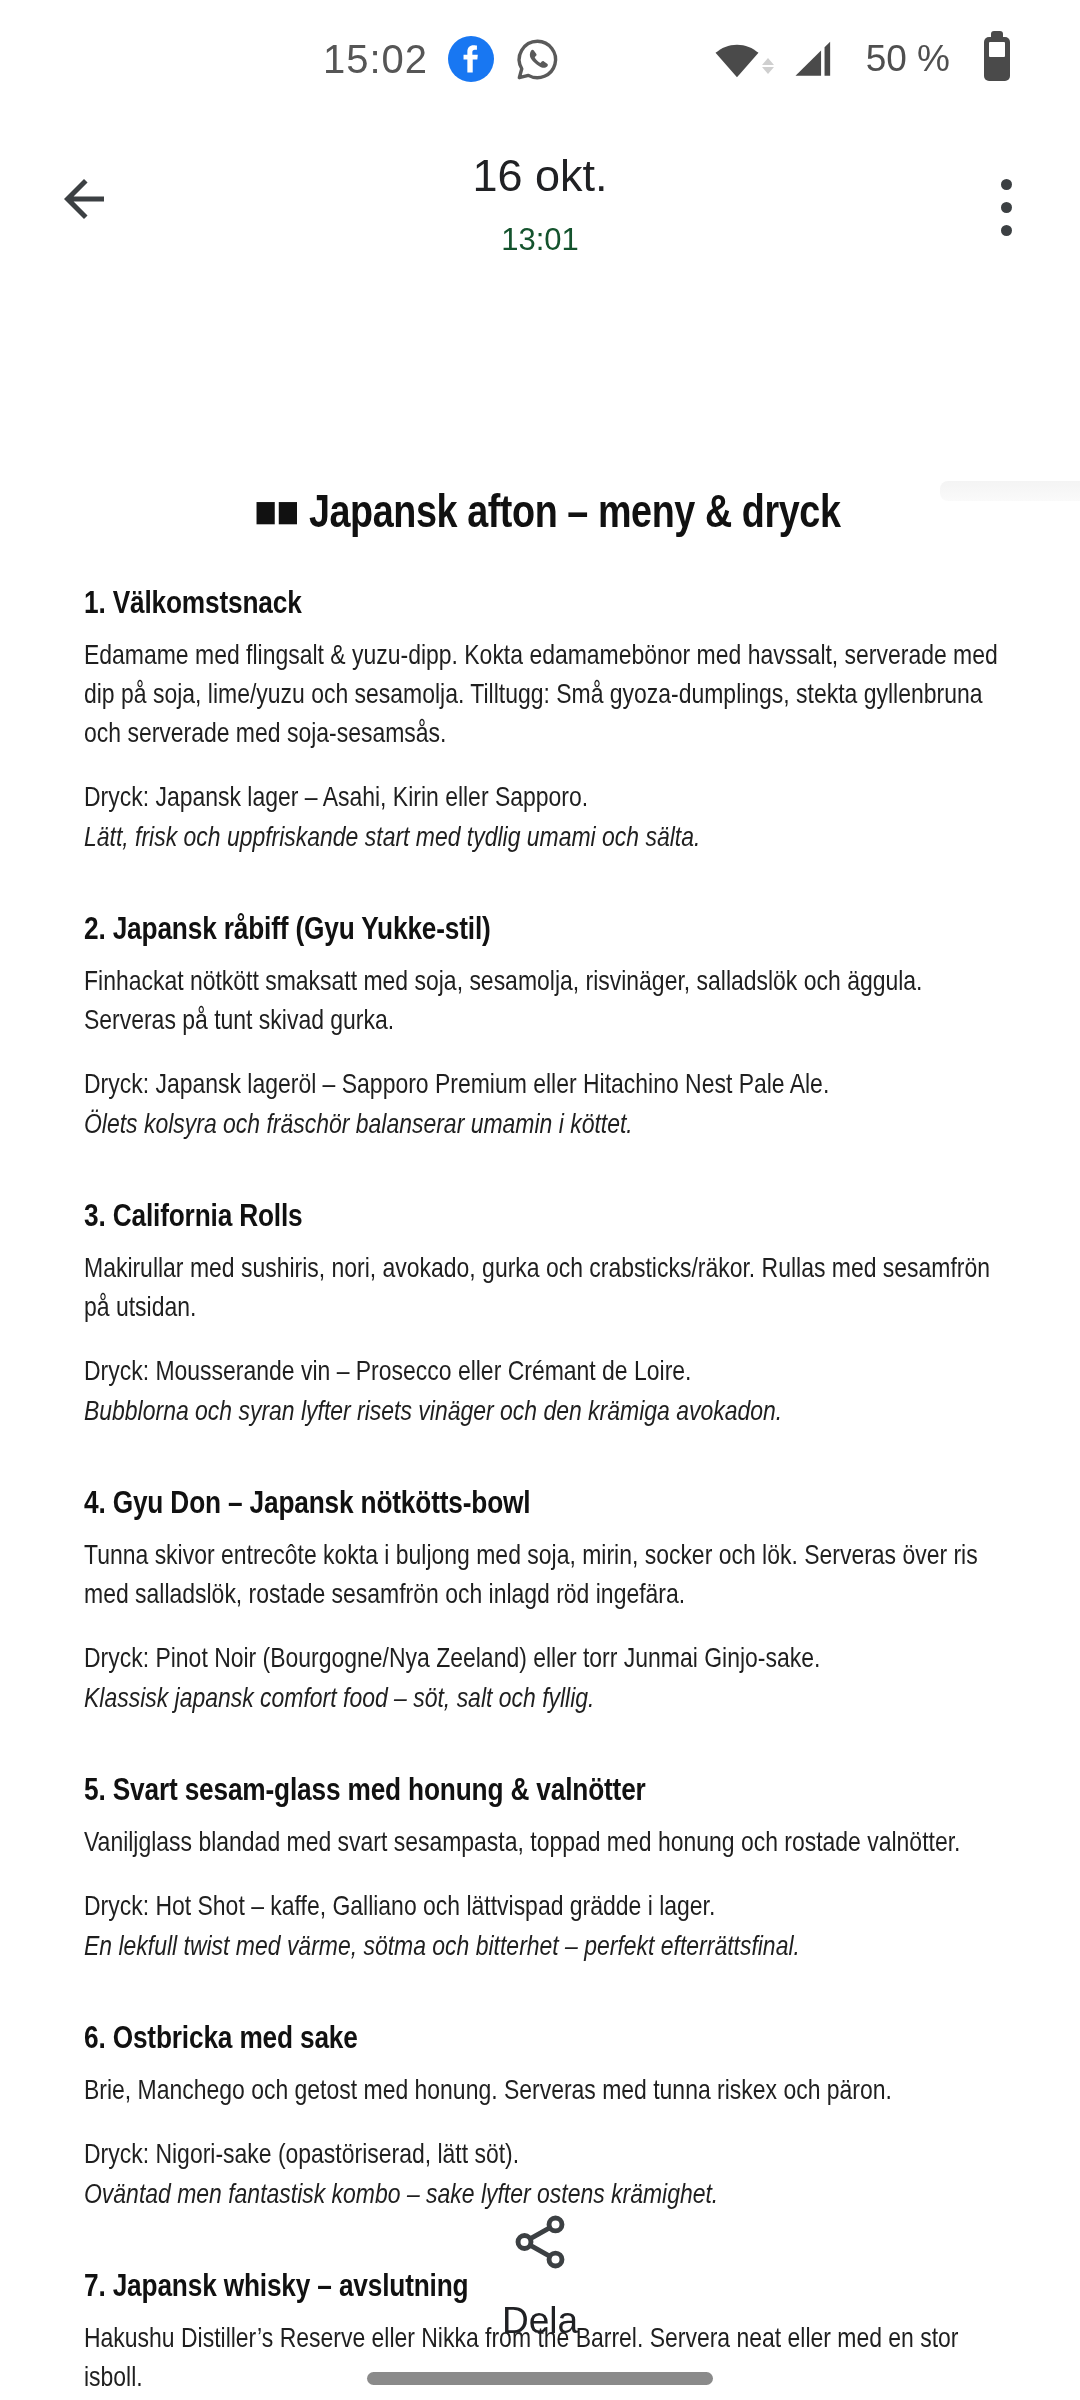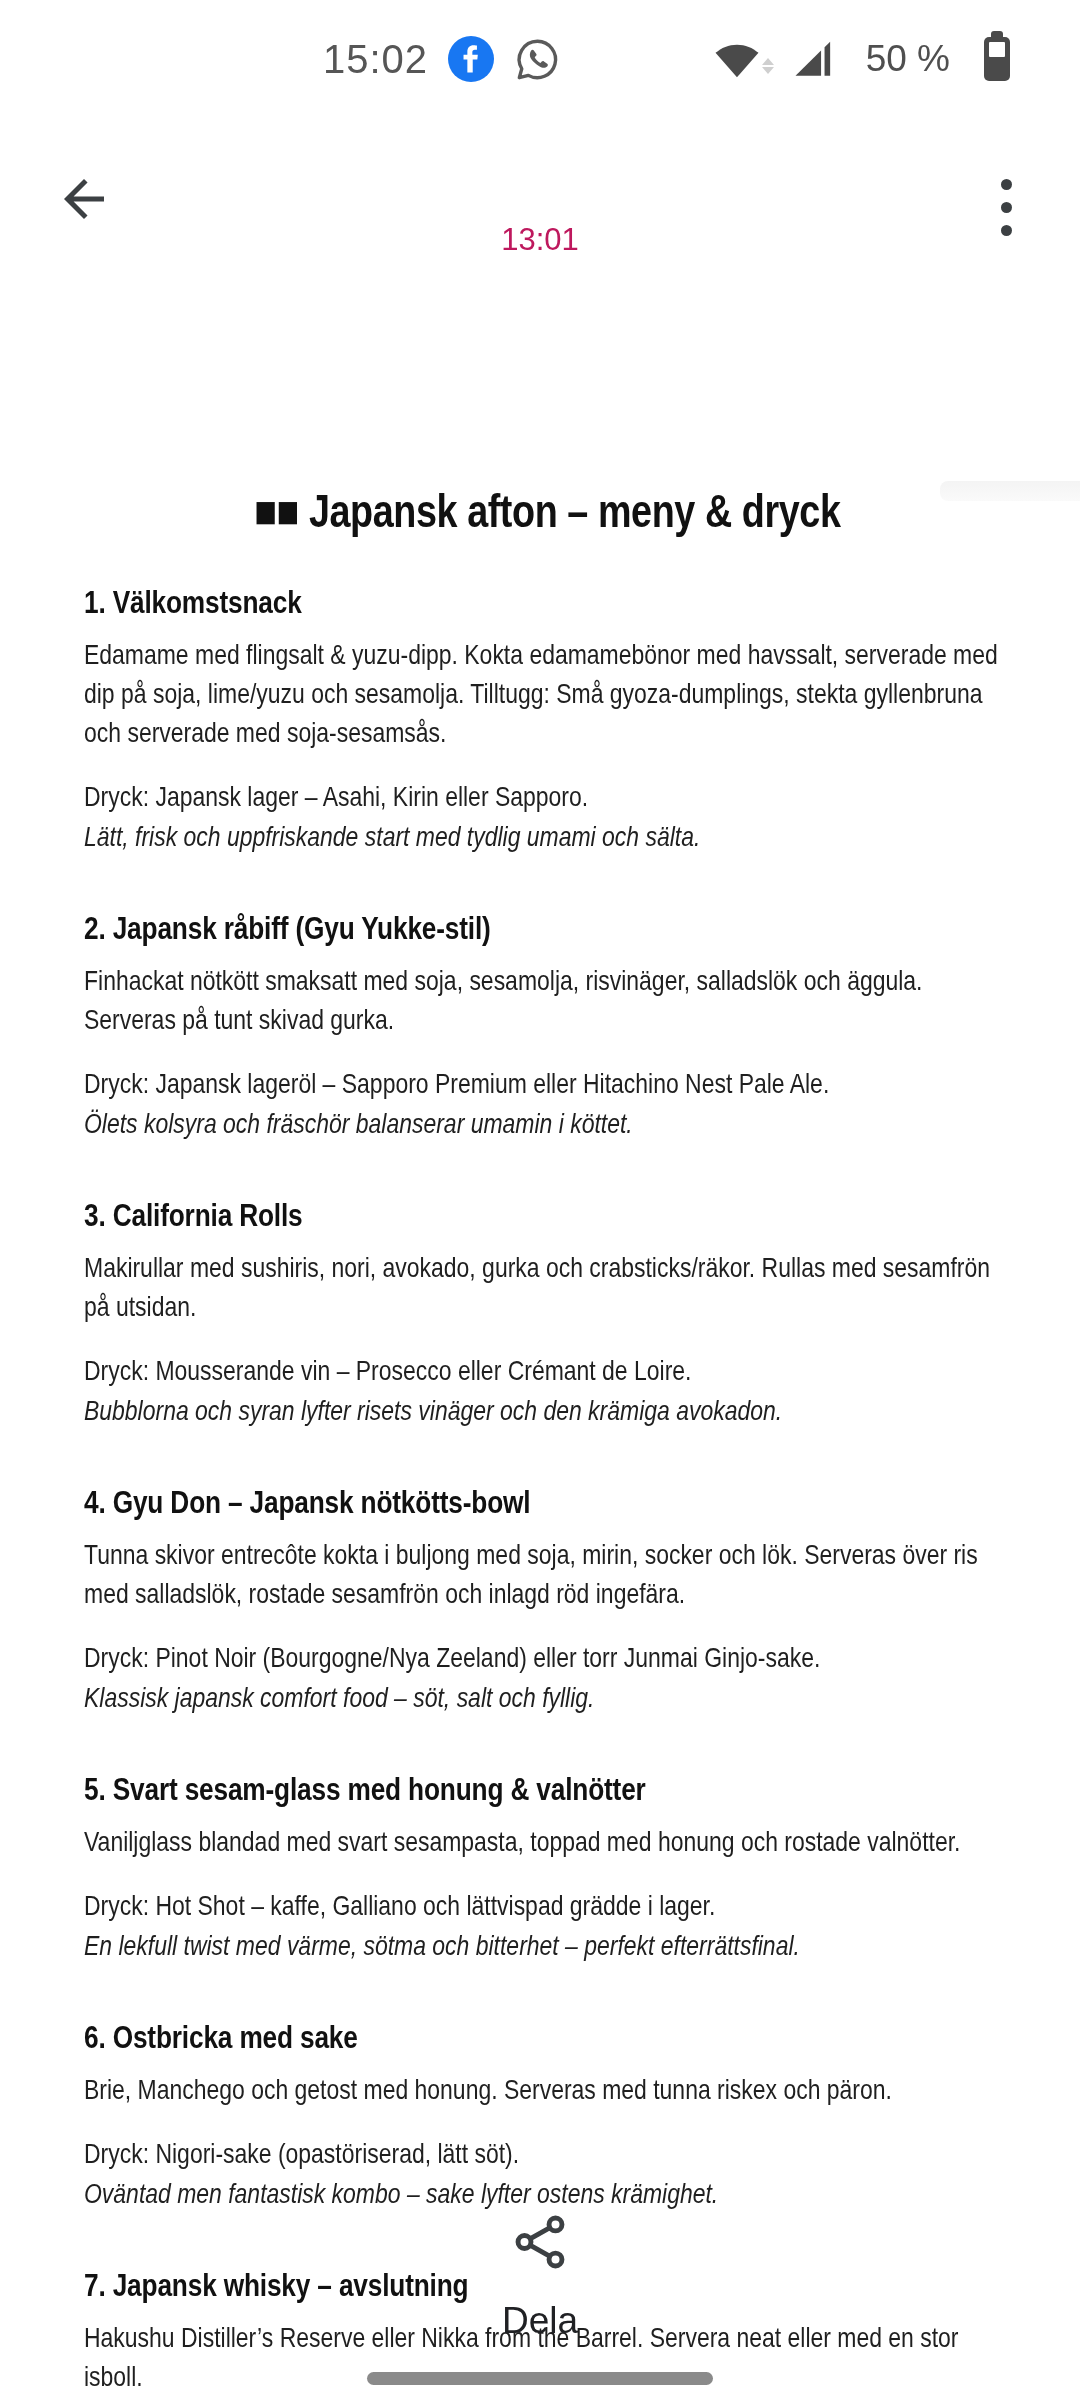--- a/index.html
+++ b/index.html
@@ -21,21 +21,21 @@
   .tri-up{width:0;height:0;border-left:6px solid transparent;border-right:6px solid transparent;border-bottom:7px solid #cfcfcf;}
   .tri-down{width:0;height:0;border-left:6px solid transparent;border-right:6px solid transparent;border-top:7px solid #cfcfcf;}
   .sb-batt-text{font-size:37px;color:#4f4f4f;}
   .battery{width:26px;height:44px;position:relative;background:#4a4a4a;border-radius:5px;margin-left:2px;}
   .battery::before{content:"";position:absolute;top:-6px;left:7px;width:12px;height:7px;background:#4a4a4a;border-radius:3px 3px 0 0;}
   .battery::after{content:"";position:absolute;left:5px;right:5px;top:5px;height:15px;background:#ffffff;border-radius:1px;}
   
   .app-header{position:absolute;top:118px;left:0;right:0;height:180px;}
   .back-button{position:absolute;left:52px;top:50px;width:64px;height:64px;border:none;background:none;padding:0;cursor:pointer;}
   .hdr-date{position:absolute;top:32px;left:0;right:0;text-align:center;font-size:45px;color:#202124;}
-  .hdr-time{position:absolute;top:104px;left:0;right:0;text-align:center;font-size:31px;color:#be185d;}
+  .hdr-time{position:absolute;top:104px;left:0;right:0;text-align:center;font-size:31px;color:#14532d;}
   .menu-button{position:absolute;right:62px;top:58px;width:24px;height:62px;border:none;background:none;padding:0;cursor:pointer;
     display:flex;flex-direction:column;align-items:center;justify-content:center;gap:12px;}
   .dot{width:11px;height:11px;border-radius:50%;background:#3c4043;}
   
   .edge-remnant{position:absolute;top:481px;right:0;width:140px;height:20px;
     background:linear-gradient(180deg,#f4f4f4 0%,#fafafa 100%);border-radius:8px 0 0 8px;}
   
   .content{position:absolute;left:84px;top:484px;width:926px;}
   .condense{width:1130px;transform:scaleX(0.82);transform-origin:0 0;}
   .doc-title{margin:0;font-size:46px;font-weight:700;letter-spacing:-0.5px;
@@ -96,20 +96,21 @@
   </div>
 
   <div class="app-header">
     <button class="back-button">
       <span>
         <svg width="60" height="60" viewBox="0 0 24 24" fill="#3c4043">
             <path d="M20 11H7.83l5.59-5.59L12 4l-8 8 8 8 1.41-1.41L7.83 13H20v-2z"></path>
           </svg>
       </span>
     </button>
+    <div class="hdr-date">16 okt.</div>
     <div class="hdr-time">13:01</div>
     <button class="menu-button">
       <span class="dot"></span>
       <span class="dot"></span>
       <span class="dot"></span>
     </button>
   </div>
 
   <div class="edge-remnant"></div>
 

